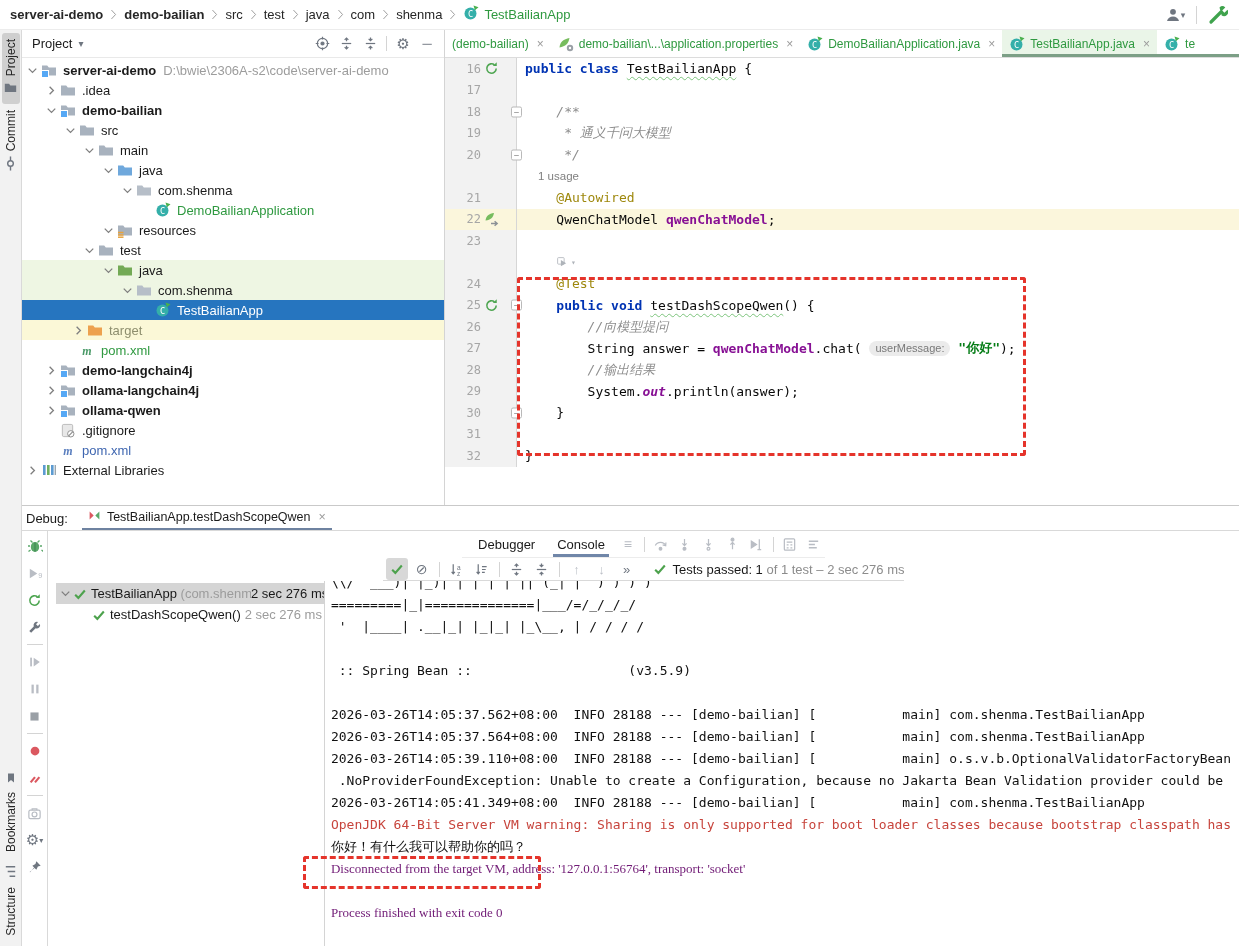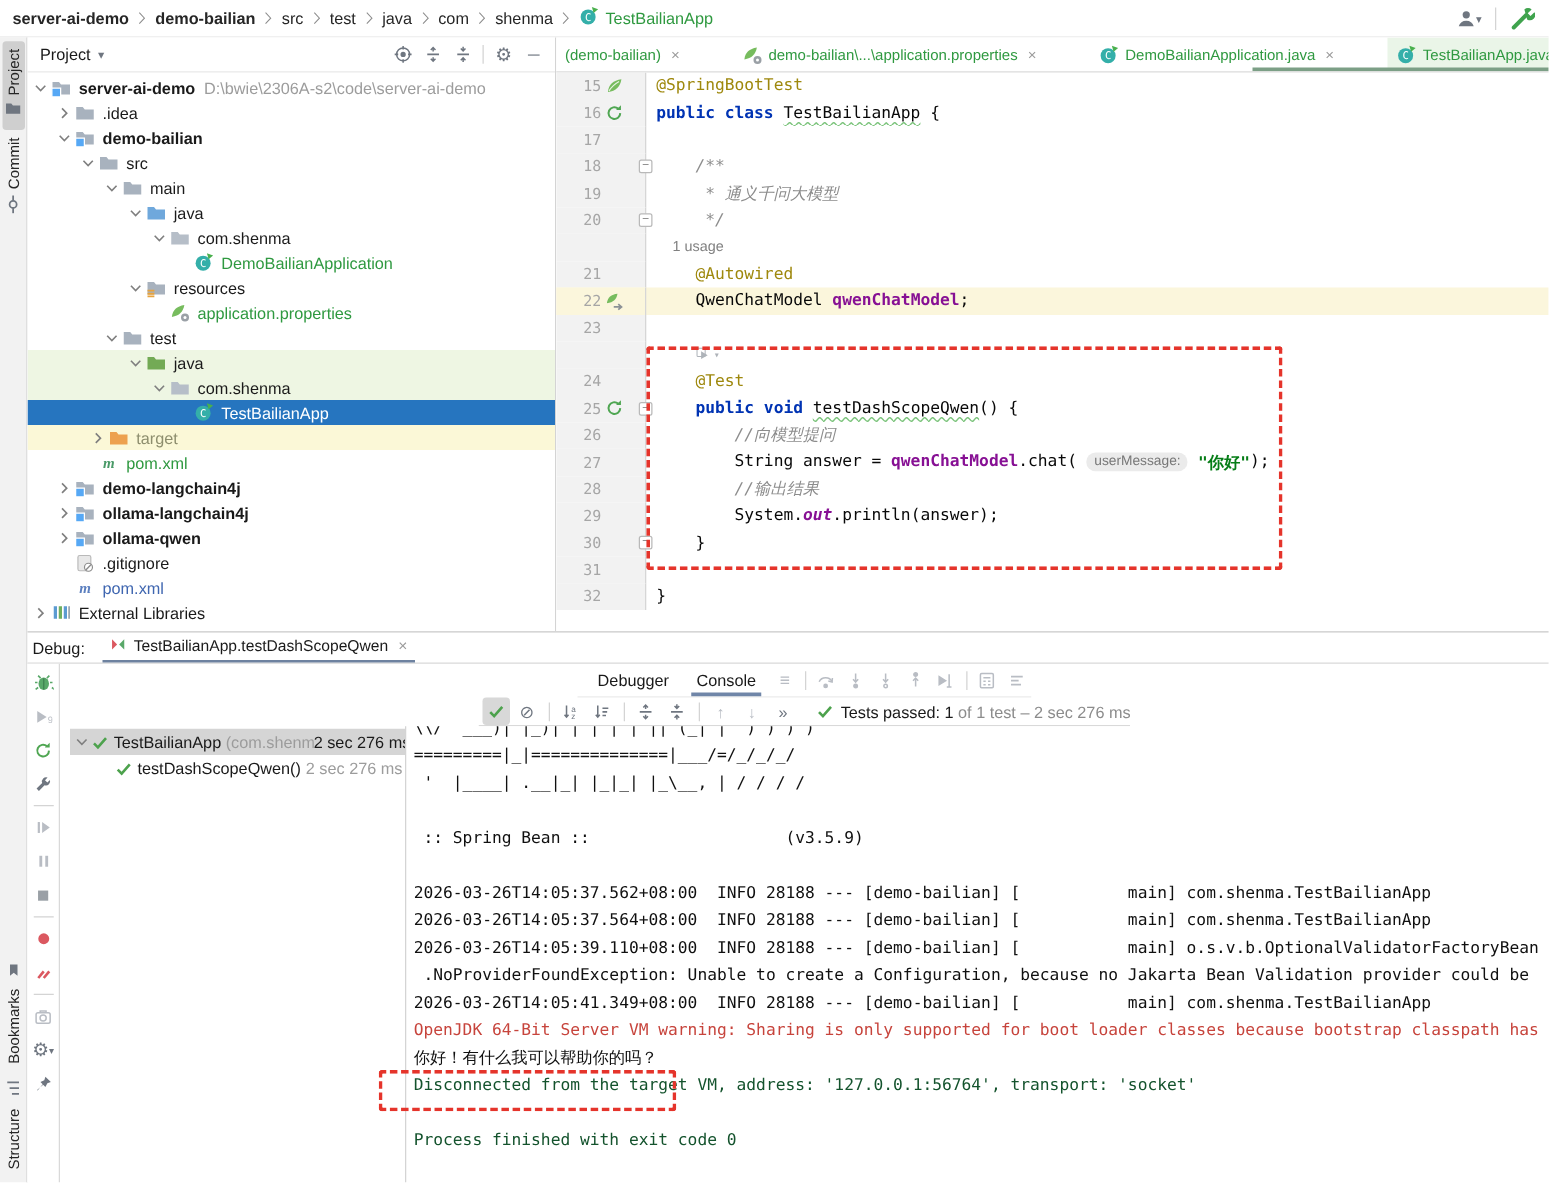--- a/index.html
+++ b/index.html
@@ -44,21 +44,21 @@
   .tlabel {}
   .tsuffix { color:#9c9c9c; margin-left:7px; }
   .row-sel { background:#2675bf; }
   .row-sel .tlabel { color:#fff !important; font-weight:normal; }
   .row-green { background:#eef6e3; }
   .row-yellow { background:#fbf8d7; }
 
   
   #editor { left:445px; top:30px; width:794px; height:475px; background:#fff; display:flex; flex-direction:column; }
   #tabbar { height:28px; flex:none; display:flex; align-items:stretch; border-bottom:1px solid #dcdcdc;
-    position:relative; overflow:hidden; white-space:nowrap;gap:36px; }
+    position:relative; overflow:hidden; white-space:nowrap; }
   .tab { display:flex; align-items:center; gap:5px; padding:0 7px; font-size:12px; color:#2f9940; flex:none; }
   .tab.active { background:#eaf5e8; }
   .tab .x { color:#9b9b9b; font-size:12px; margin-left:3px; }
   #tab-underline { position:absolute; bottom:0; height:3px; background:#7c9f86; }
   #codewrap { flex:1; overflow:hidden; font-family:"DejaVu Sans Mono",monospace; font-size:13px; }
   .cline { display:flex; height:21.5px; align-items:center; }
   .gut { width:72px; flex:none; height:100%; display:flex; align-items:center; background:#f2f2f2;
     border-right:1px solid #d6d6d6; position:relative; }
   .gnum { color:#a6a6a6; font-size:12px; width:36px; text-align:right; margin-right:3px; flex:none; }
   .gicon { width:18px; height:16px; flex:none; display:inline-flex; align-items:center; }
@@ -106,21 +106,21 @@
   .ttree { width:268px; flex:none; padding-top:2px; font-size:13px; overflow:hidden; }
   .ttrow { height:21px; display:flex; align-items:center; white-space:nowrap; overflow:hidden; padding-left:2px; }
   .ttrow.sel { background:#d5d5d5; }
   .ttrow .sfx { color:#9c9c9c; max-width:74px; overflow:hidden; flex:none; }
   .ttrow .time { margin-left:auto; flex:none; padding-right:2px; }
   .ttrow .time.gray { color:#9c9c9c; }
   .console { flex:1; border-left:1px solid #d4d4d4; overflow:hidden; position:relative; background:#fff; }
   .cons-line { white-space:pre; font-family:"DejaVu Sans Mono",monospace; font-size:13px; line-height:22px;
     color:#101010; padding-left:6px; }
   .cons-line.stderr { color:#c7443c; }
-  .cons-line.system { color:#14532d; }
+  .cons-line.system { color:#701a75;font-family:Liberation Serif, serif; }
 
   
   .anno { position:absolute; border:3px dashed #e5342b; border-radius:3px; z-index:40; pointer-events:none; }
 </style>
 </head>
 <body>
 
 <div id="breadcrumbbar" class="abs">
     <span class="bc-item bc-bold">server-ai-demo</span>
     <span class="bc-sep">
@@ -367,31 +367,20 @@
             <path d="M1 3.5h5.2l1.6 2H15v8H1z" fill="#a8b2be"></path>
             <g stroke="#e8a33d" stroke-width="1.5">
               <line x1="1" y1="10.5" x2="6.5" y2="10.5"></line>
               <line x1="1" y1="13" x2="6.5" y2="13"></line>
               <line x1="1" y1="15.2" x2="6.5" y2="15.2"></line>
             </g>
           </svg>
         </span>
         <span class="tlabel" style="">resources</span>
       </div>
-      <div class="trow" style="padding-left:97px">
-        <span class="chev"></span>
-        <span class="ticon">
-          <svg viewBox="0 0 16 16" width="16" height="16">
-            <path d="M1.5 11.5C2 6 5.5 3 11.5 2c-1 5.5-4 8.5-10 9.5z" fill="#77bc5e"></path>
-            <circle cx="12" cy="12" r="3.2" fill="#9aa0a6"></circle>
-            <circle cx="12" cy="12" r="1.2" fill="#fff"></circle>
-          </svg>
-        </span>
-        <span class="tlabel" style="color:#2f9940;">application.properties</span>
-      </div>
       <div class="trow" style="padding-left:59px">
         <span class="chev">
           <svg viewBox="0 0 16 16" width="15" height="15" fill="none" stroke="#7f7f7f" stroke-width="1.4">
             <path d="M4 6l4 4 4-4"></path>
           </svg>
         </span>
         <span class="ticon">
           <svg viewBox="0 0 16 16" width="16" height="16">
             <path d="M1 3.5h5.2l1.6 2H15v8H1z" fill="#a8b2be"></path>
           </svg>
@@ -582,32 +571,20 @@
             <circle cx="7.5" cy="8.5" r="6" fill="#34afa9"></circle>
             <text x="7.5" y="11.5" text-anchor="middle" font-size="8.5" font-family="DejaVu Sans Mono" fill="#fff">C</text>
             <path d="M10.5 0.5l5 1.8-3.6 3z" fill="#49b04d"></path>
           </svg>
         </span>
         <span>te</span>
       </span>
       <span id="tab-underline" style="left: 557px; right: 0px;"></span>
     </div>
   <div id="codewrap">
-      <div class="cline">
-        <span class="gut">
-          <span class="gnum">15</span>
-          <span class="gicon">
-            <svg viewBox="0 0 16 16" width="15" height="15">
-              <path d="M2.5 13.5C3 7 7 3.5 14 2.5c-1 6.5-4.5 10-11.5 11z" fill="#77bc5e"></path>
-              <path d="M3.5 12.5C5.5 9 8.5 6.5 12 4.5" stroke="#e8f3e2" fill="none"></path>
-            </svg>
-          </span>
-        </span>
-        <span class="codecell"><span class="ann">@SpringBootTest</span></span>
-      </div>
       <div class="cline">
         <span class="gut">
           <span class="gnum">16</span>
           <span class="gicon">
             <svg viewBox="0 0 16 16" width="15" height="15">
               <path d="M13 8a5 5 0 1 1-1.8-3.85" stroke="#4fa652" stroke-width="1.7" fill="none"></path>
               <path d="M13.6 1.2v4.2h-4.2z" fill="#4fa652"></path>
             </svg>
           </span>
         </span>

